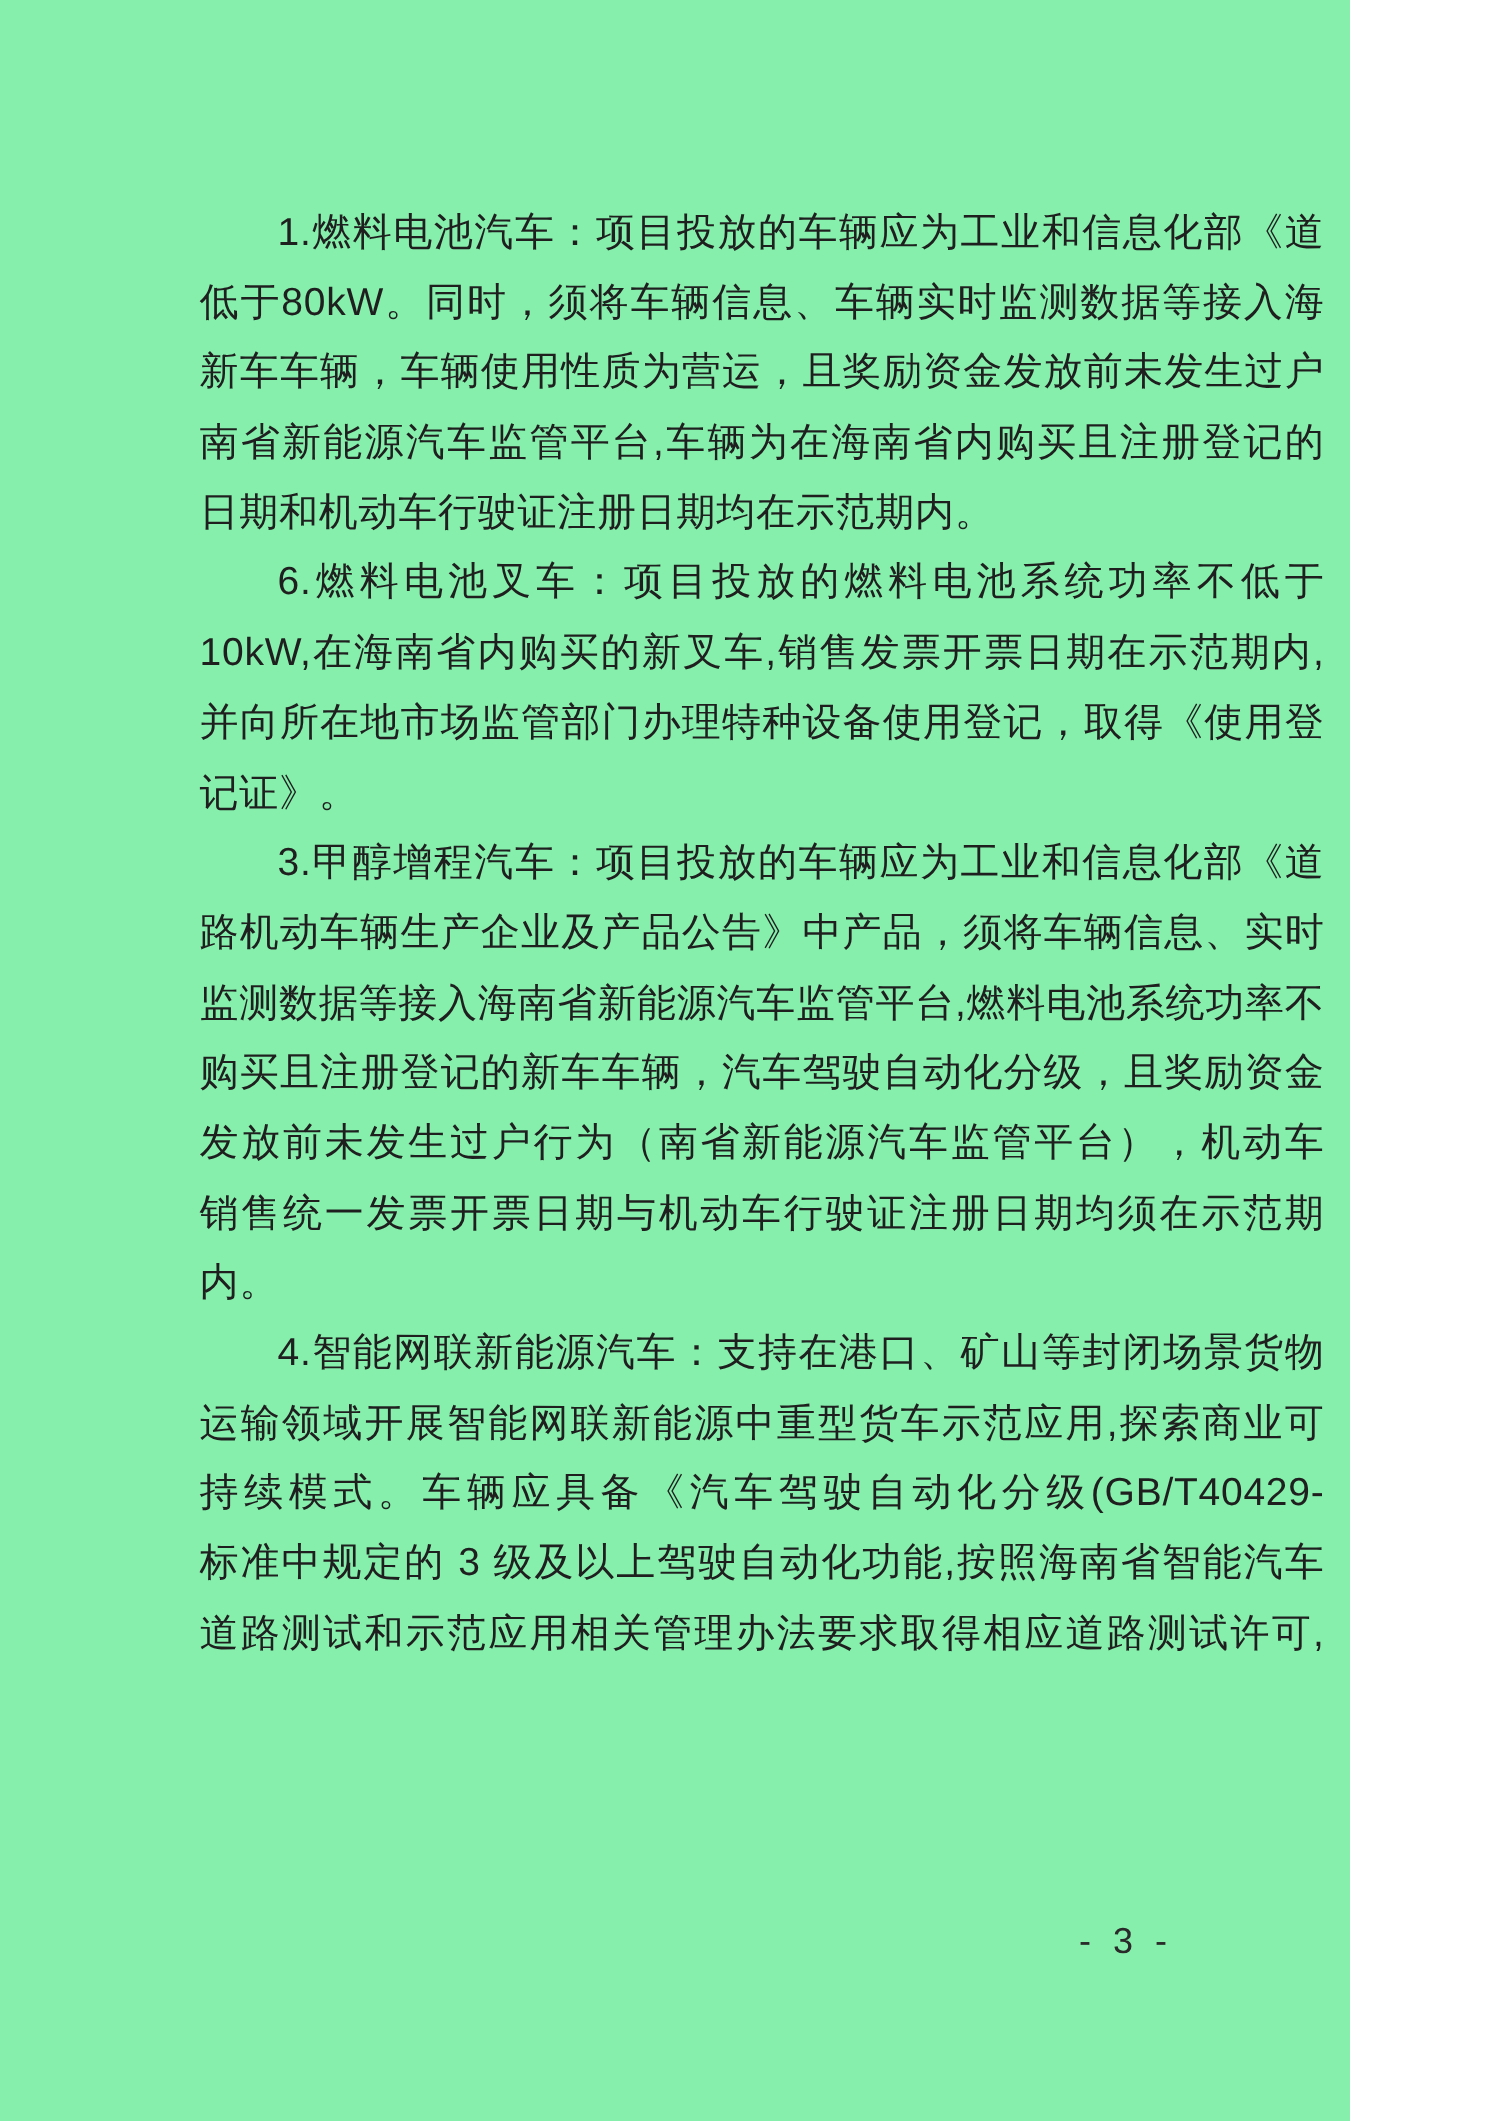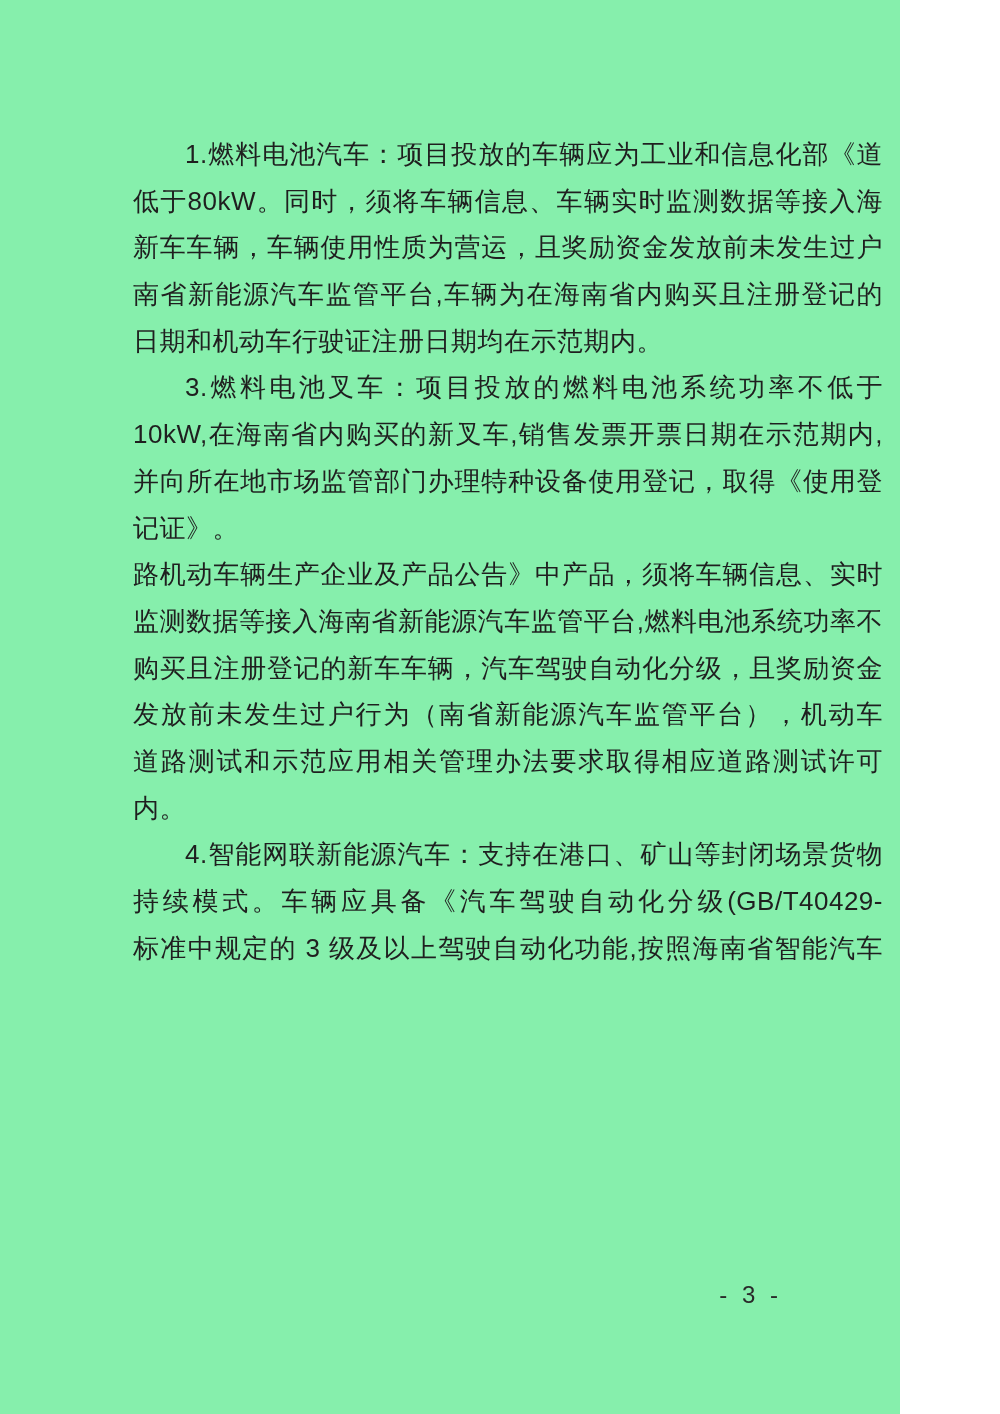--- a/index.html
+++ b/index.html
@@ -50,28 +50,31 @@
 </head>
 <body>
 
 <div class="page">
   <main class="text-block">
       <div class="line first-line fill">1.燃料电池汽车：项目投放的车辆应为工业和信息化部《道</div>
       <div class="line fill">低于80kW。同时，须将车辆信息、车辆实时监测数据等接入海</div>
       <div class="line fill">新车车辆，车辆使用性质为营运，且奖励资金发放前未发生过户</div>
       <div class="line fill">南省新能源汽车监管平台,车辆为在海南省内购买且注册登记的</div>
       <div class="line">日期和机动车行驶证注册日期均在示范期内。</div>
-      <div class="line first-line fill">3.燃料电池叉车：项目投放的燃料电池系统功率不低于</div>
+      <div class="line first-line fill">6.燃料电池叉车：项目投放的燃料电池系统功率不低于</div>
       <div class="line fill">10kW,在海南省内购买的新叉车,销售发票开票日期在示范期内,</div>
       <div class="line fill">并向所在地市场监管部门办理特种设备使用登记，取得《使用登</div>
       <div class="line">记证》。</div>
+      <div class="line first-line fill">3.甲醇增程汽车：项目投放的车辆应为工业和信息化部《道</div>
       <div class="line fill">路机动车辆生产企业及产品公告》中产品，须将车辆信息、实时</div>
       <div class="line fill">监测数据等接入海南省新能源汽车监管平台,燃料电池系统功率不</div>
       <div class="line fill">购买且注册登记的新车车辆，汽车驾驶自动化分级，且奖励资金</div>
       <div class="line fill">发放前未发生过户行为（南省新能源汽车监管平台），机动车</div>
-      <div class="line fill">道路测试和示范应用相关管理办法要求取得相应道路测试许可</div>
+      <div class="line fill">销售统一发票开票日期与机动车行驶证注册日期均须在示范期</div>
       <div class="line">内。</div>
       <div class="line first-line fill">4.智能网联新能源汽车：支持在港口、矿山等封闭场景货物</div>
+      <div class="line fill">运输领域开展智能网联新能源中重型货车示范应用,探索商业可</div>
       <div class="line fill">持续模式。车辆应具备《汽车驾驶自动化分级(GB/T40429-2021)》</div>
       <div class="line fill">标准中规定的 3 级及以上驾驶自动化功能,按照海南省智能汽车</div>
+      <div class="line fill">道路测试和示范应用相关管理办法要求取得相应道路测试许可,</div>
     </main>
   <div class="page-number">- 3 -</div>
 </div>
 
 </body></html>

